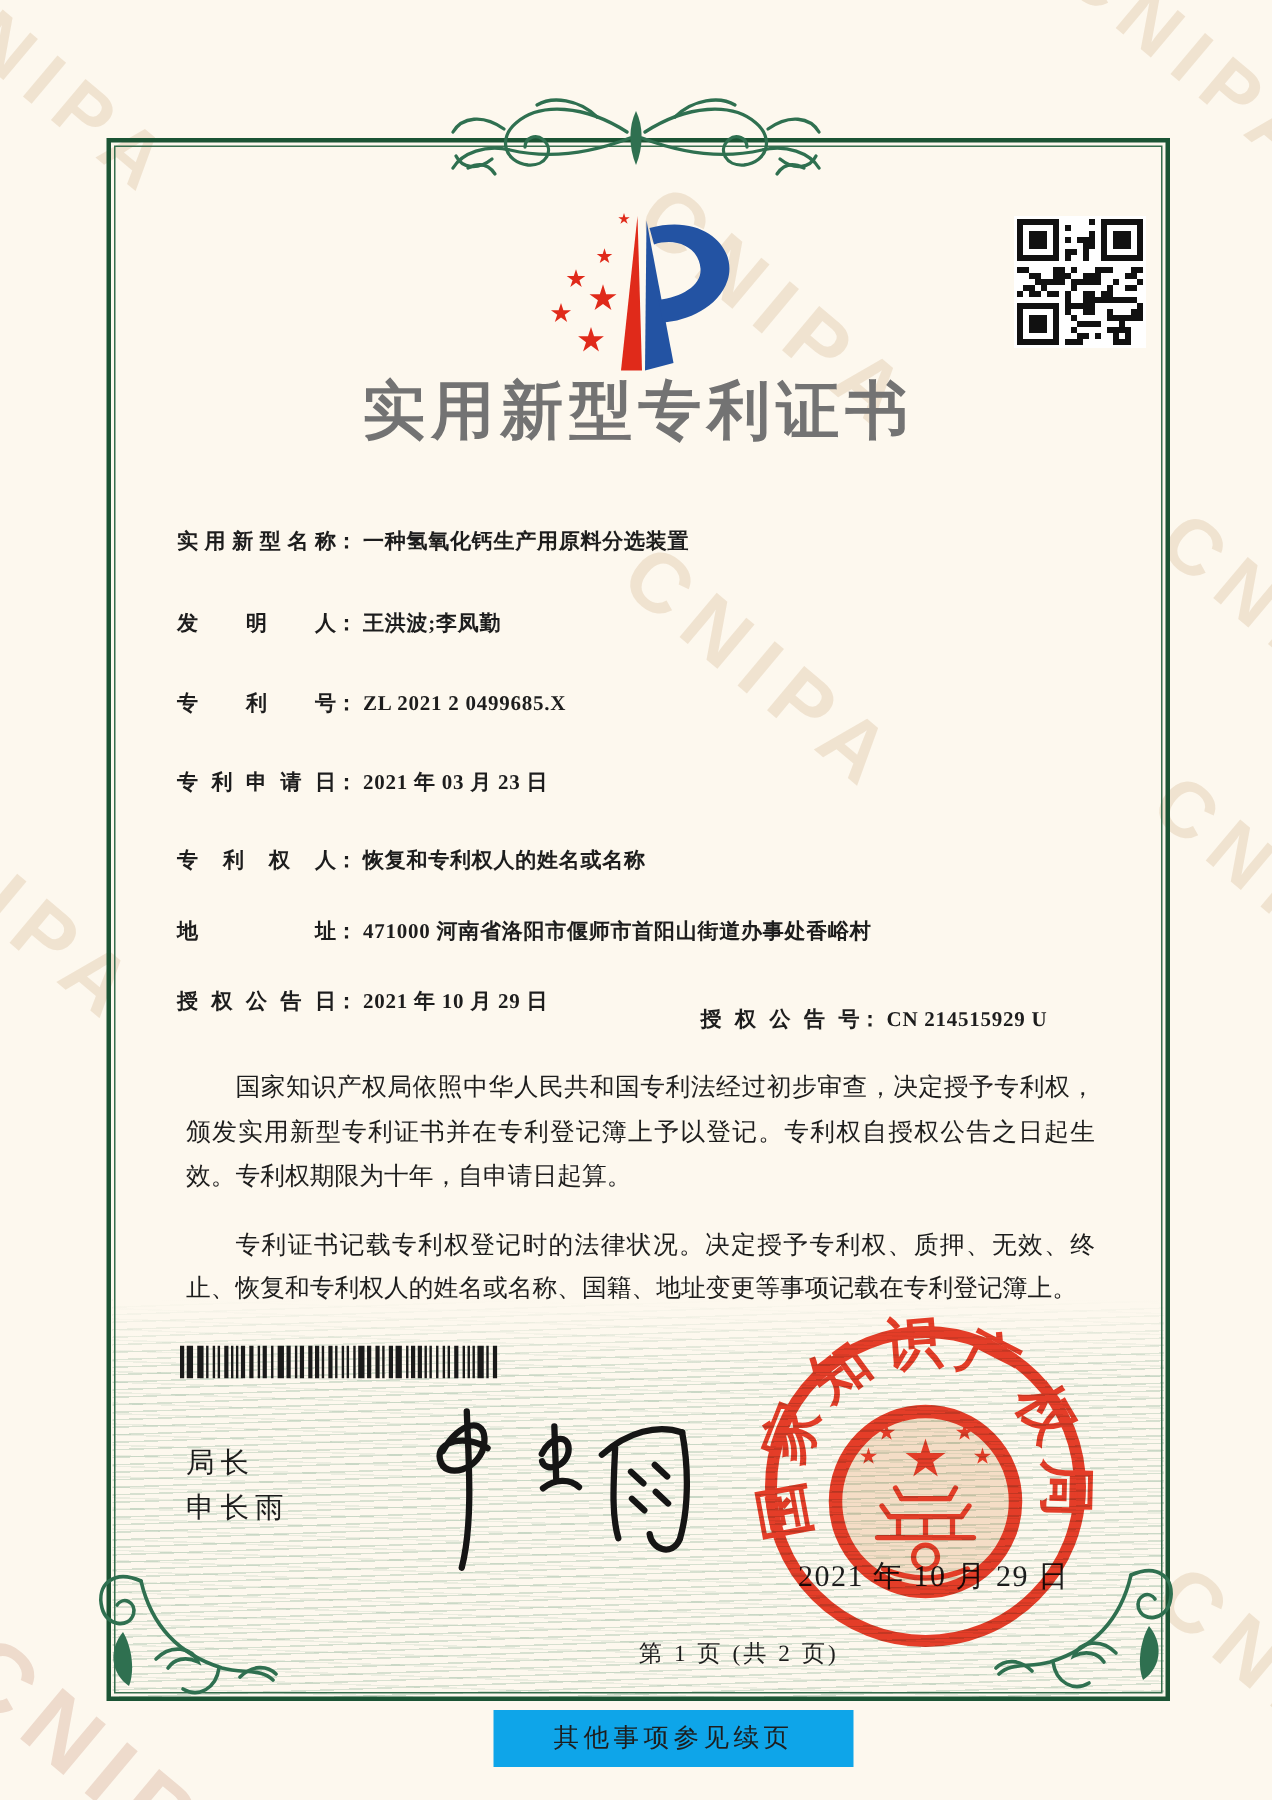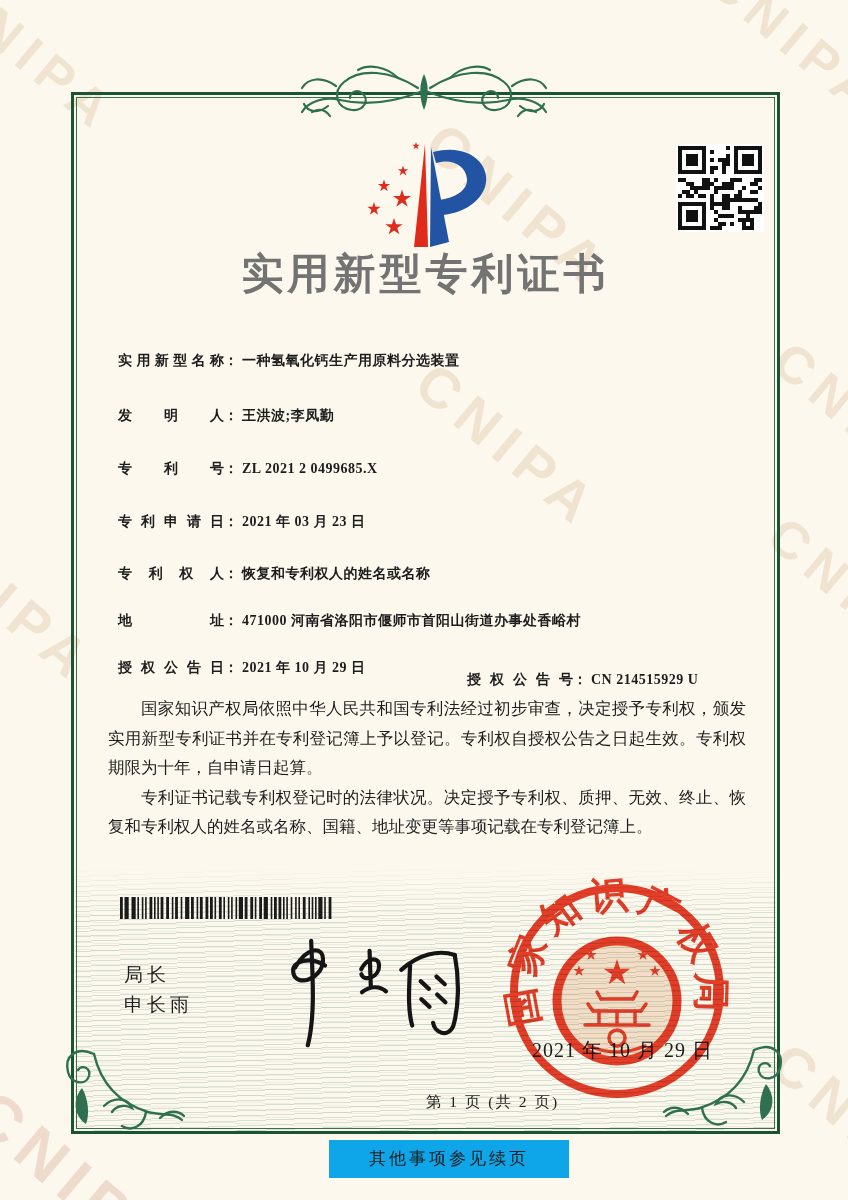--- a/index.html
+++ b/index.html
@@ -36,21 +36,21 @@
       display:flex;align-items:center;justify-content:center;}
   .title{position:absolute;left:71px;top:246px;width:709px;text-align:center;margin:0;
          font-size:42px;font-weight:700;letter-spacing:4px;z-index:4;color:#737373;}
   .row{position:absolute;left:118px;width:640px;font-size:14px;z-index:4;font-weight:bold;}
   .flabel{display:inline-block;width:106px;text-align:justify;text-align-last:justify;vertical-align:top;}
   .colon{display:inline-block;}
   .fvalue{margin-left:4px;letter-spacing:.5px;}
   .pair2{position:absolute;left:337px;top:12px;margin-left:12px;}
   .paras{position:absolute;left:108px;top:694px;width:638px;font-size:16.5px;line-height:29.5px;
          text-align:justify;z-index:4;}
-  .paras p{margin:0;text-indent:2em;}
+  .paras p{margin:16px;text-indent:2em;}
   .barcode{position:absolute;left:120px;top:897px;z-index:4;line-height:0;}
   .signer{position:absolute;left:124px;font-size:19px;letter-spacing:4px;z-index:4;}
   .st1{top:962px;} .st2{top:992px;}
   .signature{position:absolute;left:268px;top:933px;z-index:4;transform:rotate(-2deg);}
   .seal{position:absolute;left:486px;top:860px;z-index:6;mix-blend-mode:multiply;opacity:.94;}
   .seal-date{position:absolute;left:532px;top:1037px;font-size:20px;letter-spacing:1px;z-index:5;color:#1c1c1c;}
   .page-footer{position:absolute;left:71px;top:1092px;width:843px;text-align:center;
                font-size:15.5px;letter-spacing:2px;z-index:4;}
   .note-box{position:absolute;left:329px;top:1140px;width:240px;height:38px;line-height:38px;
             background:#0ea5e9;text-align:center;font-size:17px;letter-spacing:3px;z-index:4;}

